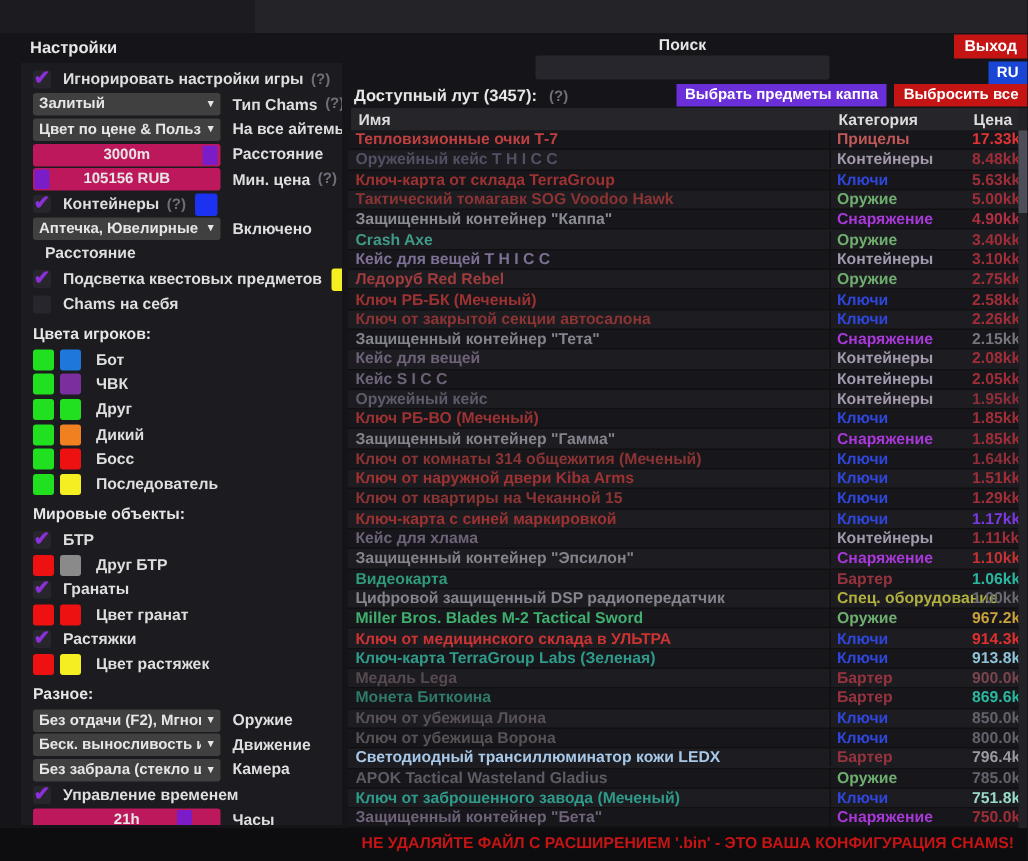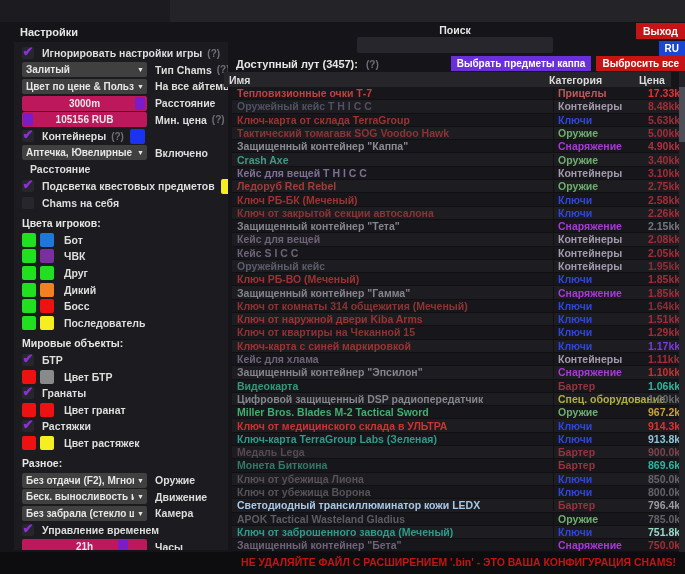--- a/index.html
+++ b/index.html
@@ -23,21 +23,21 @@
   .hint{margin-left:5px;font-size:10px;color:#6f6f78;font-weight:bold}
   .search-label{position:absolute;left:357px;top:24px;width:196px;text-align:center;font-size:10.5px;font-weight:bold;color:#e6e6e6}
   .search-input{position:absolute;left:357px;top:37px;width:196px;height:16px;background:#26262c;border:none;outline:none;color:#fff;font-size:10.5px;padding:0 4px;box-sizing:border-box;border-radius:2px;font-family:inherit}
   .exit-btn{position:absolute;right:0;top:23px;height:16px;background:#c41414;color:#fff;border:none;font-weight:bold;font-size:10.5px;padding:0 7px;font-family:inherit;cursor:pointer}
   .lang-btn{position:absolute;right:0;top:41px;height:15px;background:#1a46d6;color:#fff;border:none;font-weight:bold;font-size:10px;padding:0 6px;font-family:inherit;cursor:pointer}
   .loot-title{position:absolute;left:236px;top:58px;font-size:11px;font-weight:bold;color:#e6e6e6}
   .action-btns{position:absolute;right:0;top:56px;display:flex;gap:5px}
   .action-btns button{height:15px;border:none;color:#fff;font-weight:bold;font-size:10px;padding:0 6px;font-family:inherit;cursor:pointer}
   .kappa-btn{background:#6a2fd8}
   .drop-btn{background:#c41414}
-  .thead{position:absolute;left:224px;top:72px;width:447px;height:15px;background:#26262a;display:flex;align-items:center;font-size:10.5px;font-weight:bold;color:#dcdcdc}
+  .thead{position:absolute;left:234px;top:72px;width:447px;height:15px;background:#26262a;display:flex;align-items:center;font-size:10.5px;font-weight:bold;color:#dcdcdc}
   .tbody{position:absolute;left:232px;top:87px;width:447px;height:465px;overflow:hidden}
   .trow{display:flex;align-items:center;height:13.3px;font-size:10.5px;font-weight:bold;border-bottom:1px solid #101013;box-sizing:border-box;cursor:pointer}
   .trow.odd{background:#17171b}
   .trow.even{background:#1c1c21}
   .c-name{width:316px;padding-left:5px;white-space:nowrap;overflow:hidden;flex:none}
   .c-cat{width:90px;flex:none;white-space:nowrap;border-left:1px solid #101013;padding-left:4px}
   .thead .c-cat{border-left:none}
   .c-price{flex:1;text-align:right;padding-right:8px;white-space:nowrap}
   .scrollbar{position:absolute;left:679px;top:72px;width:6px;height:480px;background:#222227}
   .scroll-thumb{position:absolute;left:0;top:15px;width:6px;height:55px;background:#4e4e58}
@@ -138,21 +138,21 @@
       <span class="pl">Последователь</span>
     </div>
     <div class="p-sec">Мировые объекты:</div>
     <div class="p-row">
       <span class="cb on">✔</span>
       <span class="pl">БТР</span>
     </div>
     <div class="p-row cp">
       <span class="sw" style="background:#ee1111"></span>
       <span class="sw" style="background:#8a8a8a"></span>
-      <span class="pl">Цвет БТР</span>
+      <span class="pl">Друг БТР</span>
     </div>
     <div class="p-row">
       <span class="cb on">✔</span>
       <span class="pl">Гранаты</span>
     </div>
     <div class="p-row cp">
       <span class="sw" style="background:#ee1111"></span>
       <span class="sw" style="background:#ee1111"></span>
       <span class="pl">Цвет гранат</span>
     </div>

